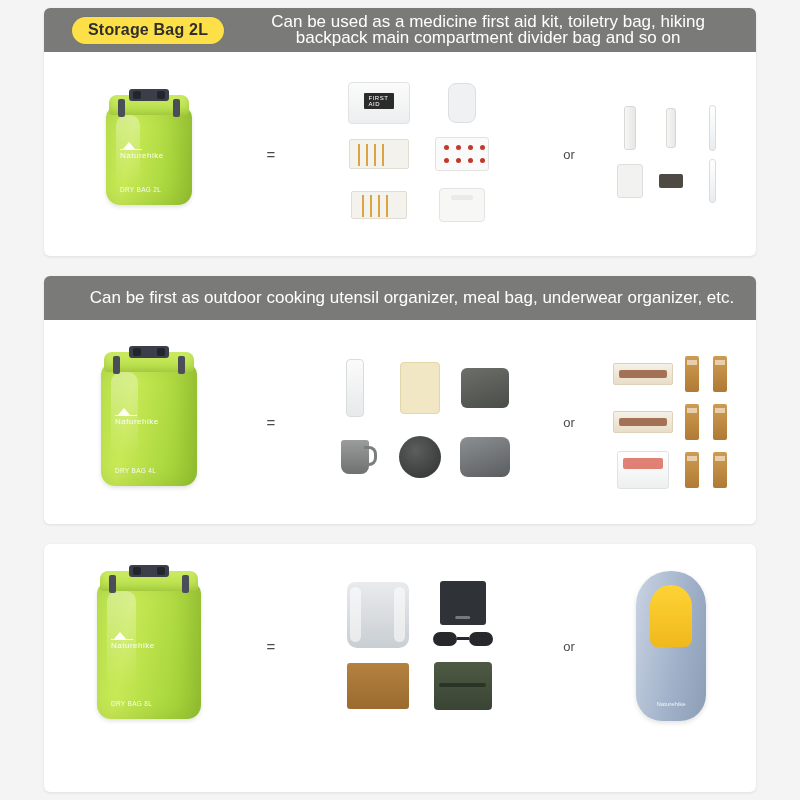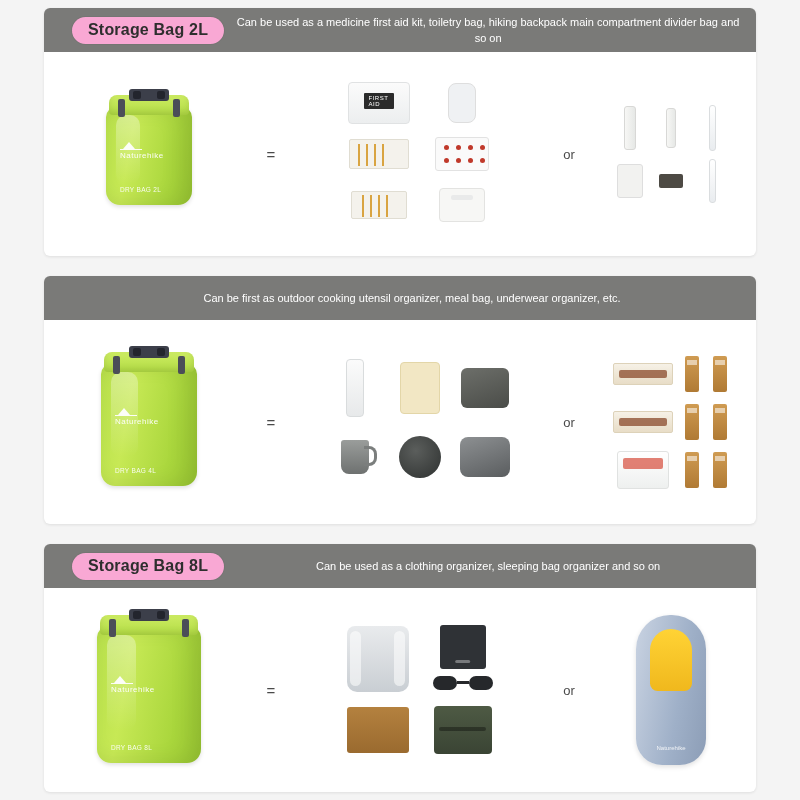--- a/index.html
+++ b/index.html
@@ -38,34 +38,34 @@
     position: relative;
     height: 44px;
     background: #7a7a78;
     border-radius: 6px 6px 0 0;
     display: flex;
     align-items: center;
     padding-left: 28px;
     box-sizing: border-box;
   }
   .title-pill {
-    background: #f9a8d4;
+    background: #fde047;
     border-radius: 14px;
     padding: 4px 16px 5px 16px;
     color: #2e2e2e;
     font-size: 16px;
     font-weight: bold;
     letter-spacing: 0.2px;
     white-space: nowrap;
     box-shadow: 0 0 0 1px rgba(0,0,0,0.04);
   }
   .header-desc {
     flex: 1;
     color: #ffffff;
-    font-size: 11px;
+    font-size: 17px;
     line-height: 16px;
     text-align: center;
     padding: 0 14px 0 10px;
     box-sizing: border-box;
   }
   .section-body {
     position: relative;
     display: flex;
     align-items: center;
     justify-content: flex-start;
@@ -384,24 +384,20 @@
 
           <div class="obj snackpack" style="width:52px;height:38px;"></div>
           <div class="obj stickpack" style="width:14px;height:36px;"></div>
           <div class="obj stickpack" style="width:14px;height:36px;"></div>
         </div>
       </div>
     </div>
   </div>
 
   <div class="section" style="height:248px;">
-    <div class="section-header">
-      <div class="title-pill">Storage Bag 8L</div>
-      <div class="header-desc">Can be used as a clothing organizer, sleeping bag organizer and so on</div>
-    </div>
     <div class="section-body" style="height:204px;">
       <div class="bag-wrap">
         <div class="bag" style="margin-top:10px;">
           <div class="body" style="width:104px;height:136px;">
             <div class="sheen"></div>
             <div class="logo">
               <span class="mtn"></span>
               <span>Naturehike</span>
             </div>
             <div class="caption">DRY BAG 8L</div>

